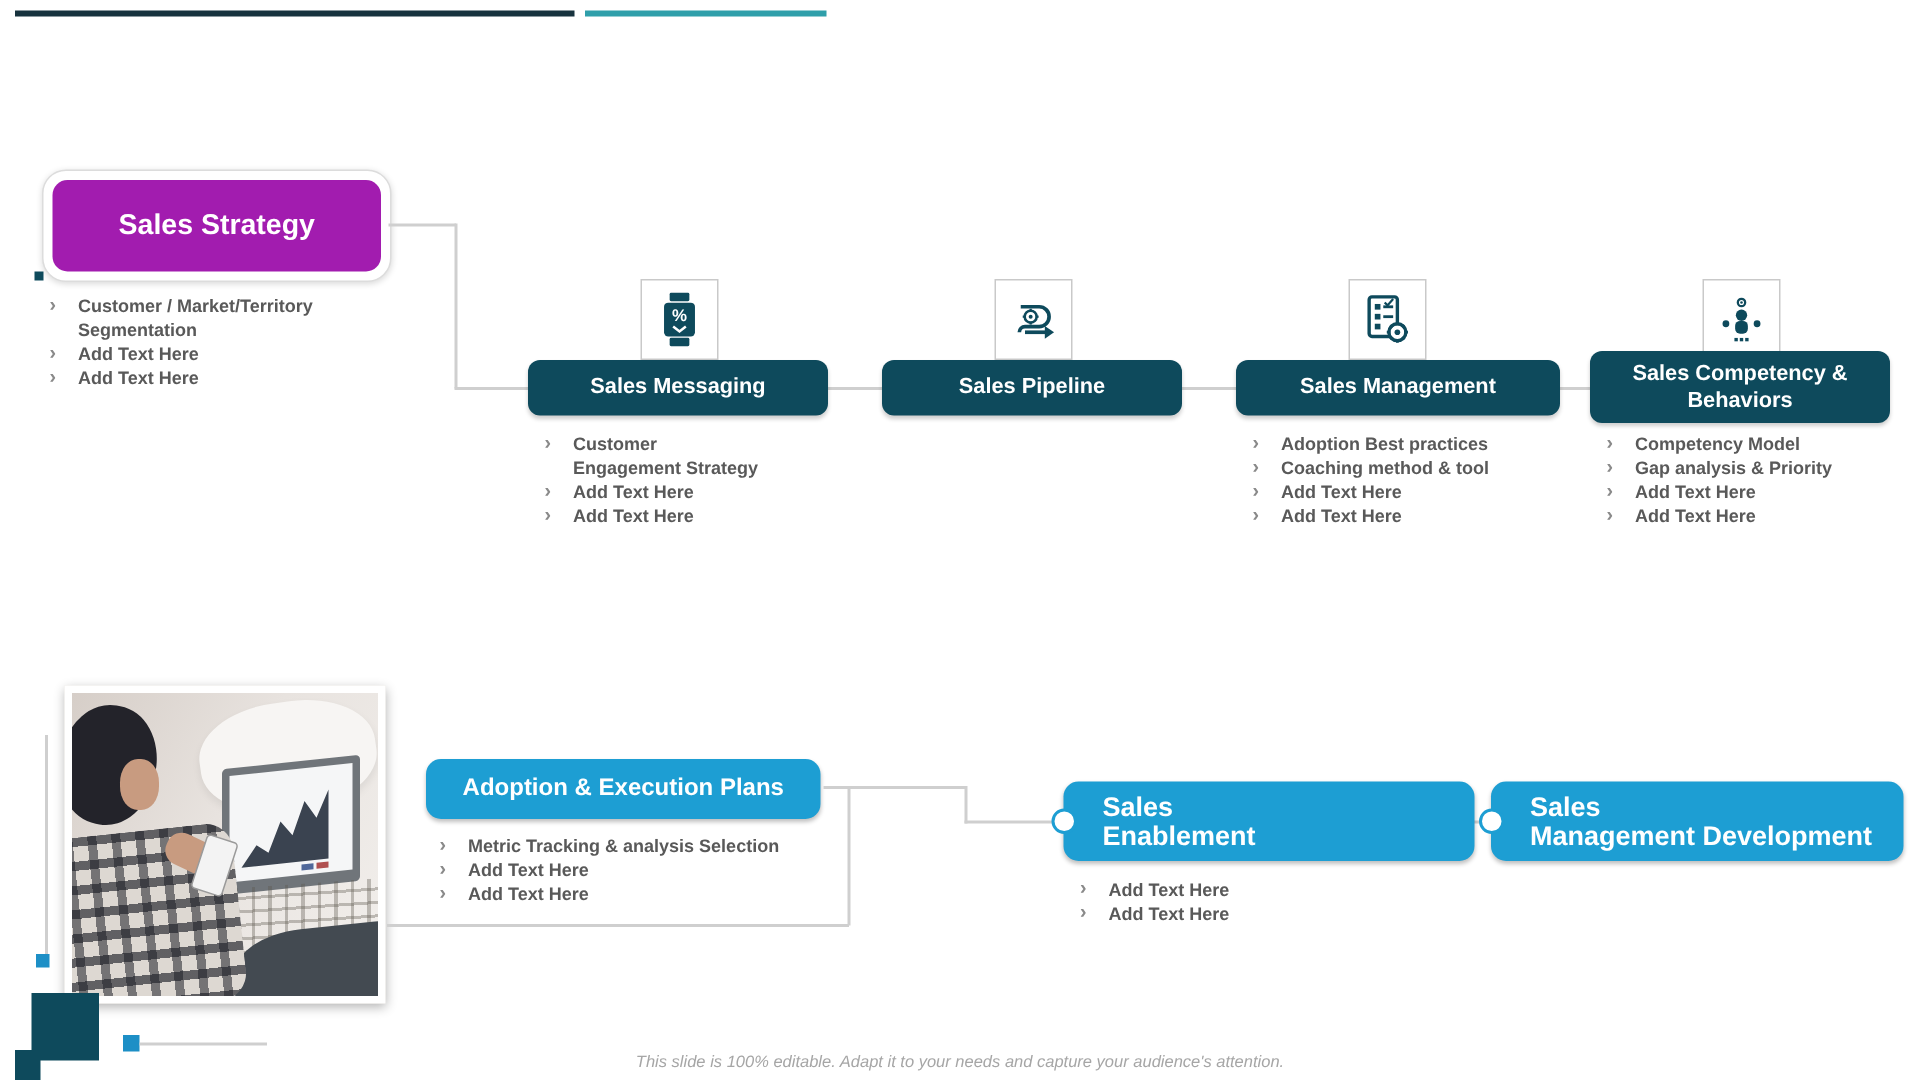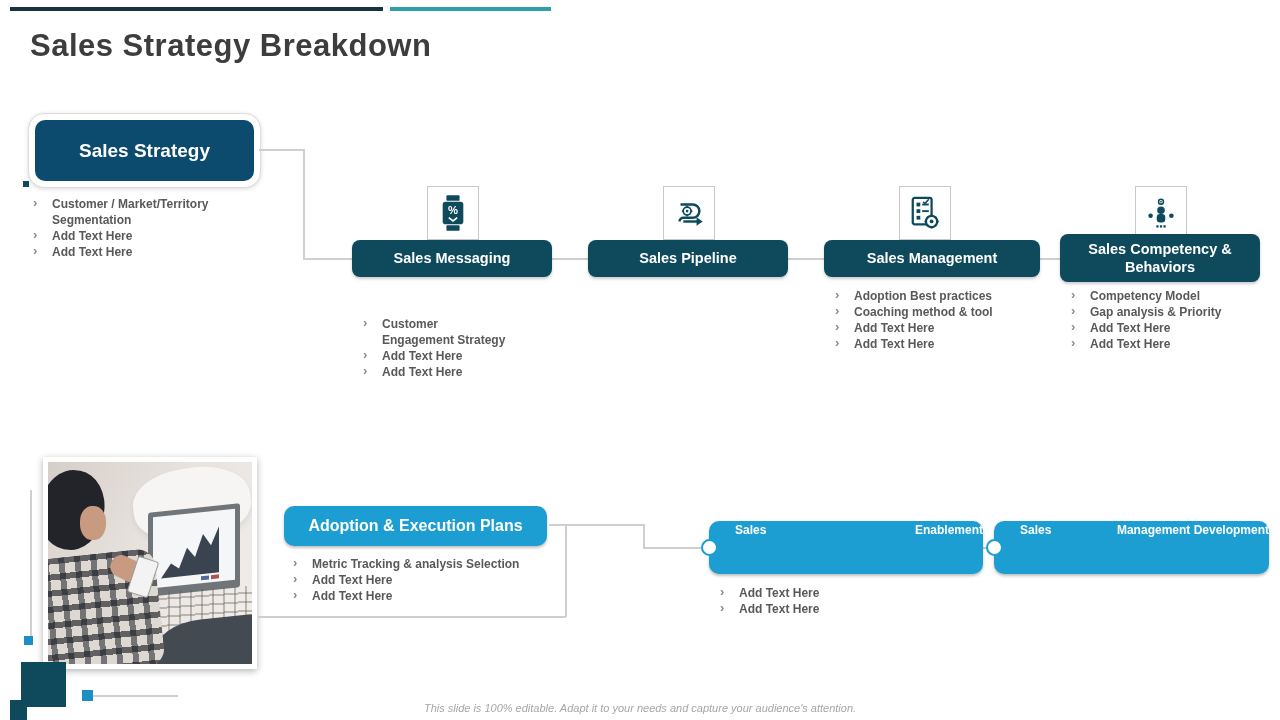--- a/index.html
+++ b/index.html
@@ -10,46 +10,46 @@
   .bar-dark{left:10px;width:373px;background:#17333e;}
   .bar-teal{left:390px;width:161px;background:#2f9faa;}
 
   .slide-title{position:absolute;left:30px;top:28px;font-size:31px;font-weight:700;color:#3d3d3d;letter-spacing:.5px;}
 
   .line{position:absolute;background:#cfcfcf;}
 
   
   .root-card{position:absolute;left:28px;top:113px;width:231px;height:73px;background:#fff;
     border:1px solid #dcdcdc;border-radius:16px;box-shadow:0 1px 4px rgba(0,0,0,.15);}
-  .root-card .inner{position:absolute;left:6px;top:6px;right:6px;bottom:6px;background:#0c4a6e;
+  .root-card .inner{position:absolute;left:6px;top:6px;right:6px;bottom:6px;background:#a21caf;
     border-radius:10px;display:flex;align-items:center;justify-content:center;
     color:#fff;font-size:19px;font-weight:700;}
   .tiny-sq{position:absolute;left:23px;top:181px;width:6px;height:6px;background:#0e4a5c;}
 
   
   .blist{position:absolute;list-style:none;margin:0;padding:0;font-size:12px;color:#595959;line-height:16px;}
   .blist li{position:relative;padding-left:22px;font-weight:bold;}
   .blist li::before{content:"\203A";position:absolute;left:3px;top:-1px;color:#8a8a8a;font-size:13px;}
-  .pre{white-space:pre-line;margin-top:28px;}
+  .pre{white-space:pre-line;}
 
   
   .pill-dark{position:absolute;background:#0e4a5c;color:#fff;border-radius:8px;
     display:flex;align-items:center;justify-content:center;text-align:center;
     font-weight:700;font-size:14.5px;line-height:1.25;box-shadow:0 2px 3px rgba(0,0,0,.2);}
   .icon-box{position:absolute;width:50px;height:52px;background:#fff;border:1px solid #c9c9c9;
     display:flex;align-items:center;justify-content:center;}
   .icon-box svg{display:block;}
 
   
   .pill-blue{position:absolute;background:#1d9ed3;color:#fff;border-radius:10px;
     font-weight:700;box-shadow:0 2px 3px rgba(0,0,0,.25);}
   .pill-adoption{left:284px;top:506px;width:263px;height:40px;display:flex;align-items:center;
     justify-content:center;font-size:16px;}
-  .pill-two{display:flex;flex-direction:row;justify-content:space-between;padding-left:26px;
-    font-size:12px;line-height:19px;}
+  .pill-two{display:flex;flex-direction:column;justify-content:center;padding-left:26px;
+    font-size:18px;line-height:19px;}
   .pill-enable{left:709px;top:521px;width:248px;height:53px;}
   .pill-mgmt{left:994px;top:521px;width:249px;height:53px;}
   .node-circle{position:absolute;width:13px;height:13px;border-radius:50%;background:#fff;
     border:2.5px solid #1d9ed3;z-index:3;}
 
   
   .sq{position:absolute;}
   .sq-blue1{left:24px;top:636px;width:9px;height:9px;background:#1d8fc6;}
   .sq-teal-big{left:21px;top:662px;width:45px;height:45px;background:#0e4a5c;}
   .sq-teal-corner{left:10px;top:700px;width:17px;height:20px;background:#0e4a5c;}
@@ -81,21 +81,20 @@
   .ph-cushion{left:108px;top:156px;width:120px;height:70px;background:#434a51;border-radius:40% 20% 0 0;transform:rotate(-6deg);}
 </style>
 </head>
 <body>
 
 <div id="stage">
 
   <div class="bar bar-dark"></div>
   <div class="bar bar-teal"></div>
 
-  <div class="slide-title">Sales Strategy Breakdown</div>
 
   <div class="root-card">
     <div class="inner">Sales Strategy</div>
   </div>
   <div class="tiny-sq"></div>
 
   <ul class="blist" style="left:30px;top:196px;width:195px;">
     <li>Customer / Market/Territory Segmentation</li>
     <li>Add Text Here</li>
     <li>Add Text Here</li>

